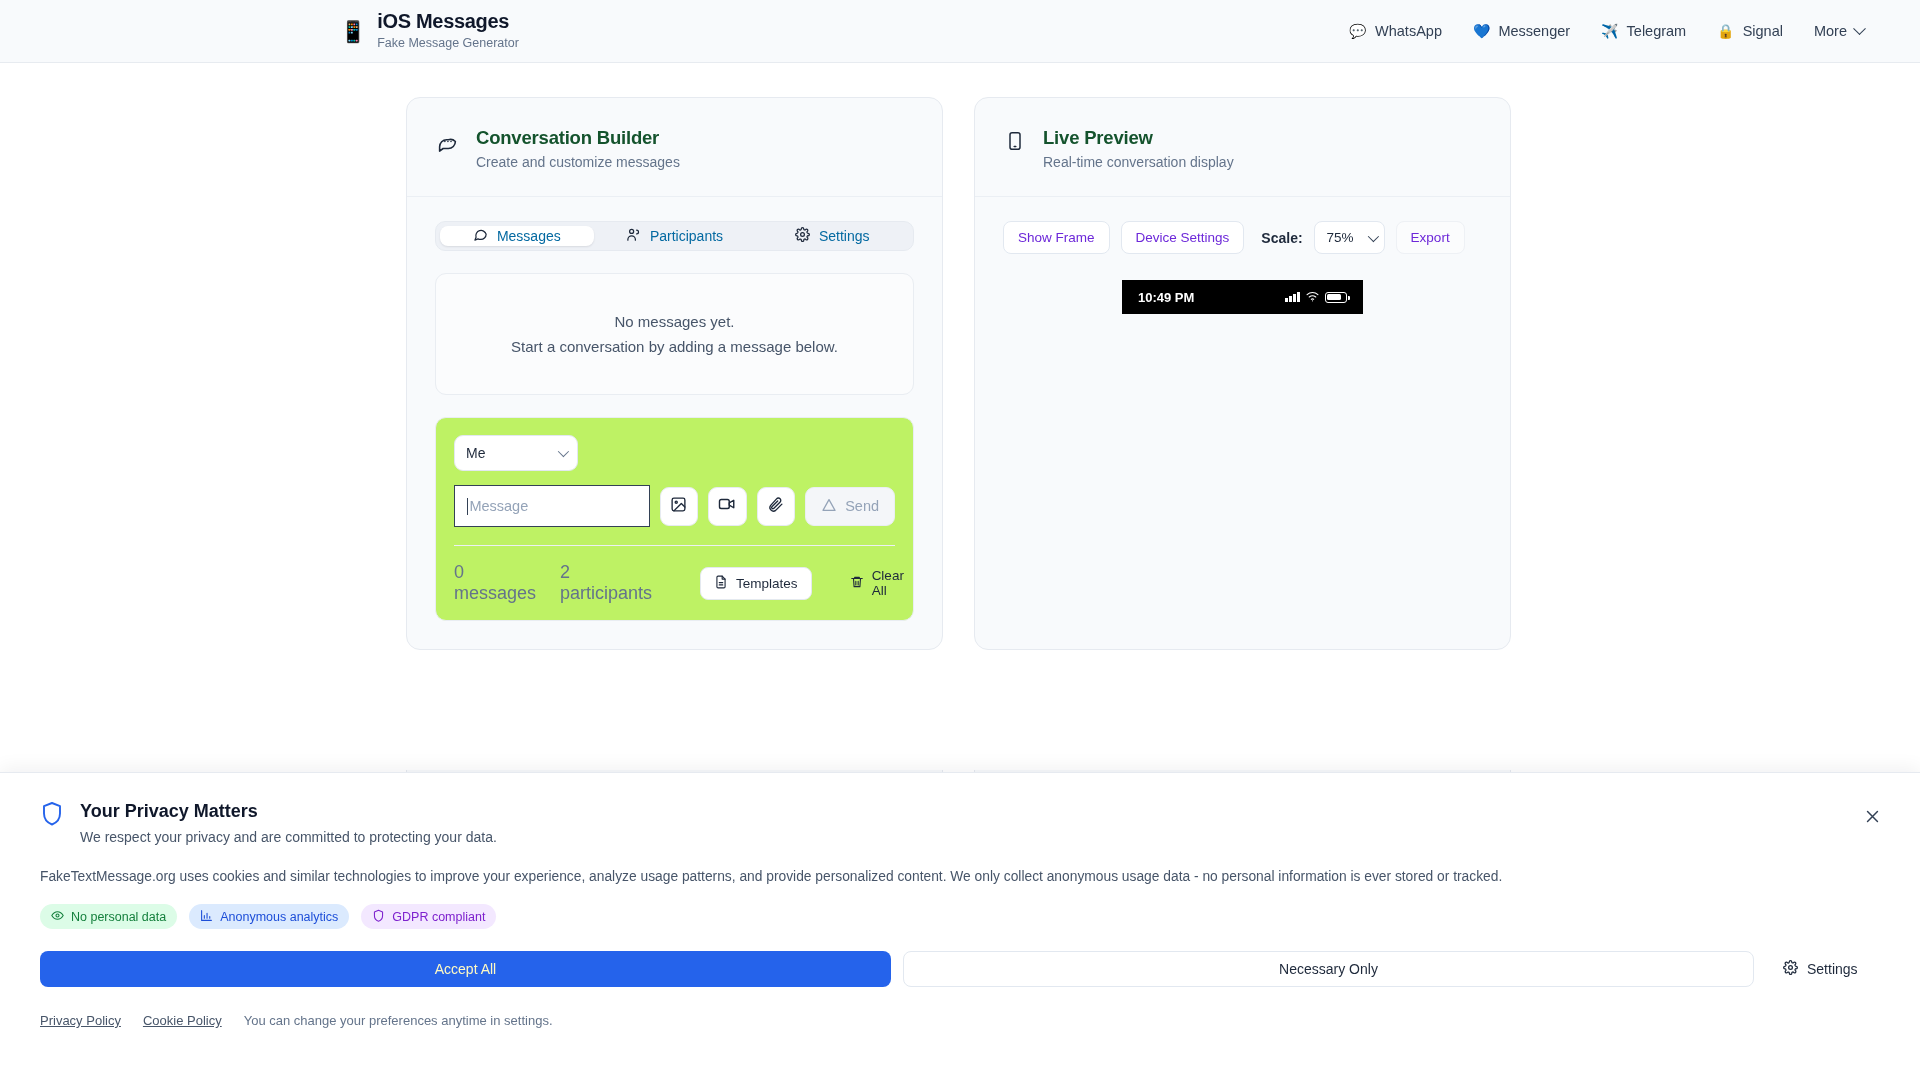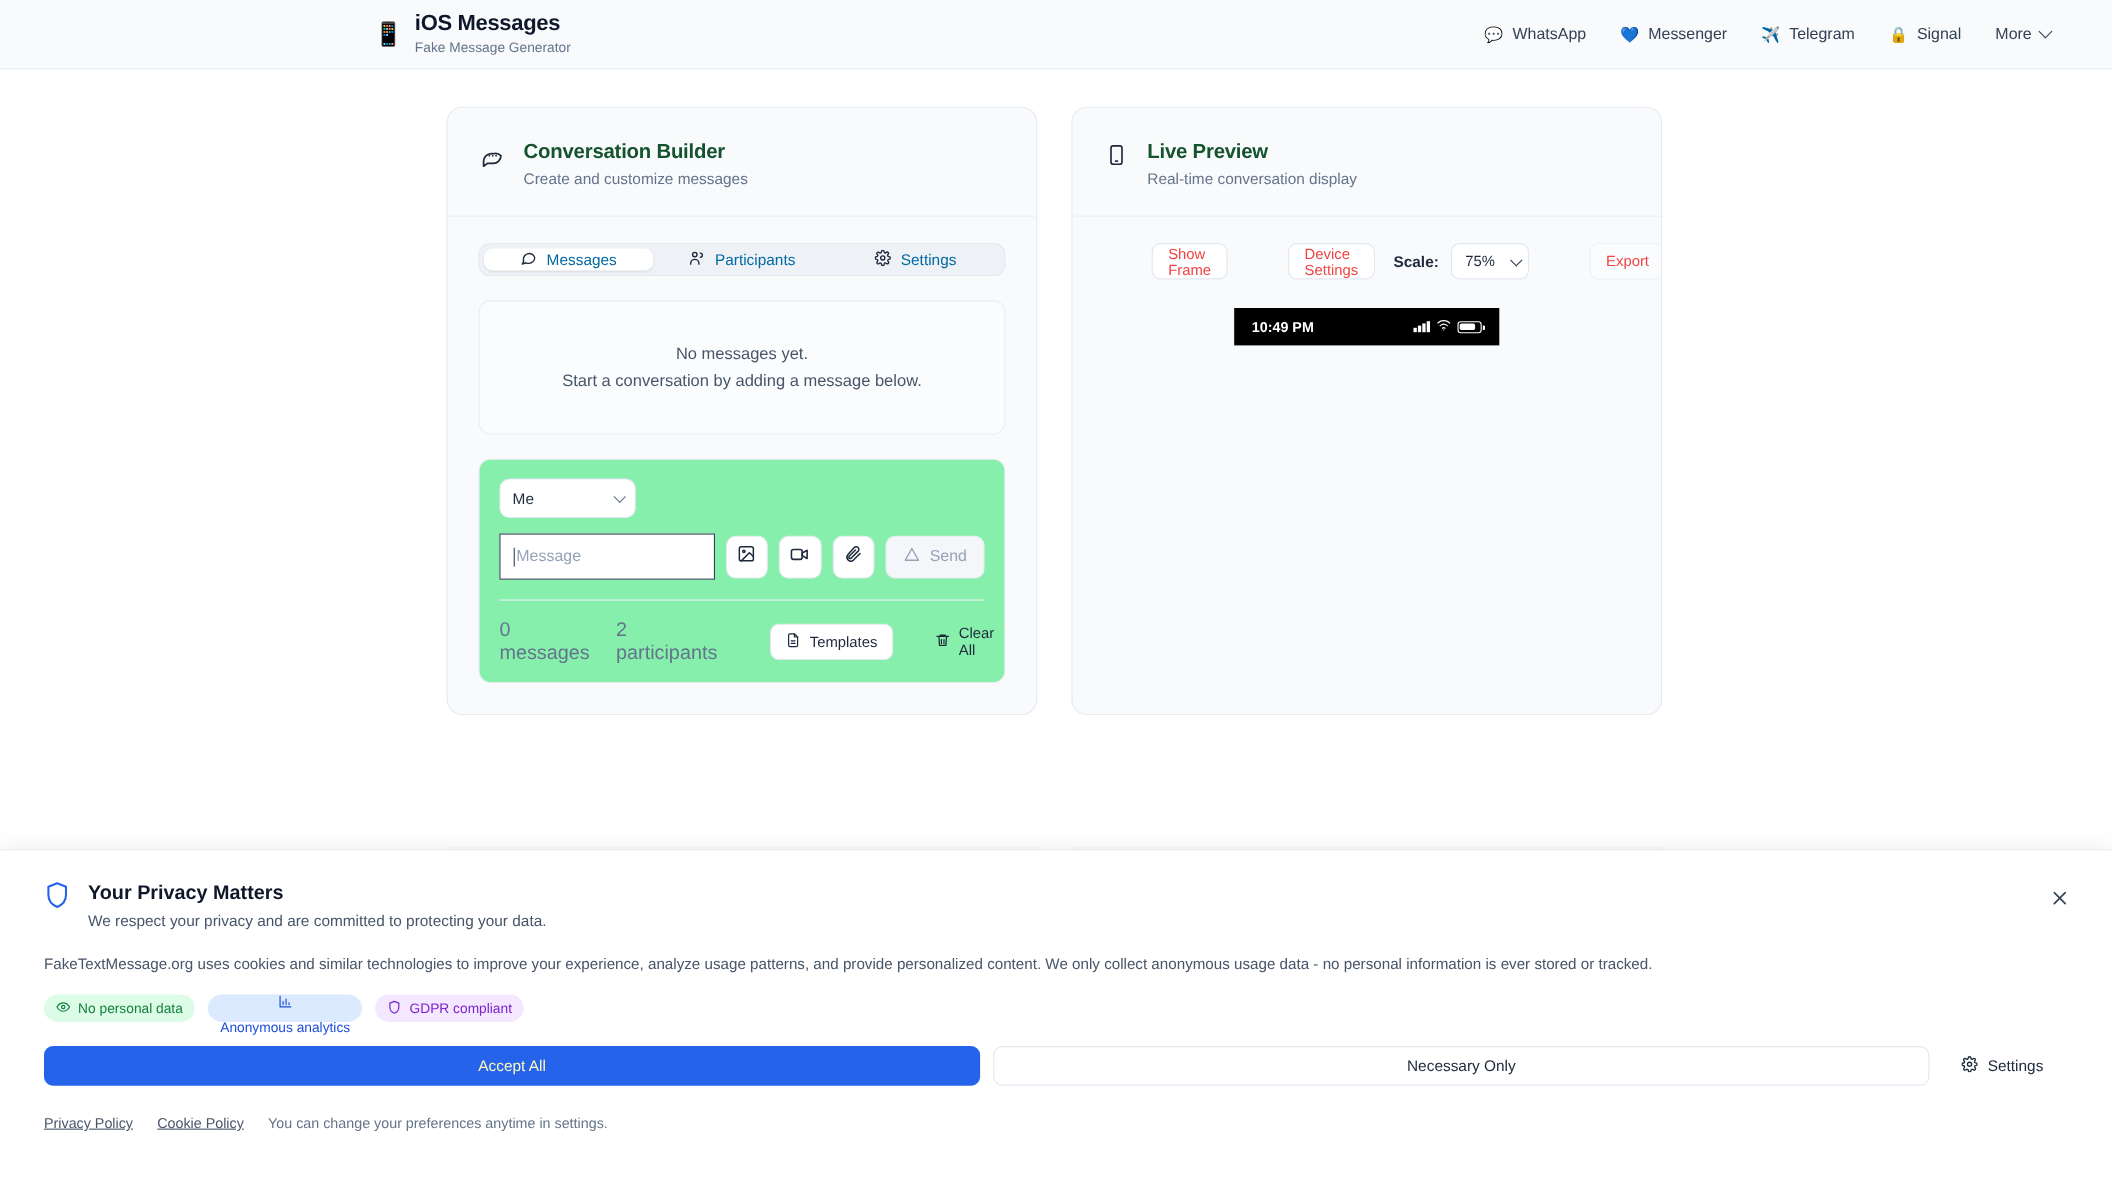--- a/index.html
+++ b/index.html
@@ -82,21 +82,21 @@
     border: 1px solid #e9edf2;
     border-radius: 11px;
     height: 122px;
     display: flex; flex-direction: column; align-items: center; justify-content: center; gap: 8px;
   }
   .empty-line { font-size: 15px; color: #475569; }
 
   
   .composer {
     margin-top: 22px;
-    background: #86efac;
+    background: #bef264;
     border: 1px solid #e9edf2;
     border-radius: 11px;
     padding: 17px 18px 16px 18px;
   }
   .sender {
     width: 124px; height: 36px;
     background: #ffffff;
     border: 1px solid #e2e8f0;
     border-radius: 9px;
     display: flex; align-items: center; justify-content: space-between;
@@ -148,22 +148,22 @@
   }
   .sm-btn.ghost { background: transparent; border-color: transparent; }
 
   
   .prev-toolbar { display: flex; align-items: center; gap: 11px; }
   .pv-btn {
     height: 33px; padding: 0 14px;
     background: #ffffff;
     border: 1px solid #e2e8f0;
     border-radius: 8px;
-    font-size: 13.5px; color: #ef4444; cursor: pointer;
-    display: flex; align-items: center; margin-left: 44px;
+    font-size: 13.5px; color: #6d28d9; cursor: pointer;
+    display: flex; align-items: center;
   }
   .scale-label { font-size: 14px; font-weight: 600; color: #1e293b; margin-left: 6px; }
   .scale-select {
     height: 33px; padding: 0 8px 0 12px;
     background: #ffffff;
     border: 1px solid #e2e8f0;
     border-radius: 8px;
     font-size: 13.5px; color: #1e293b;
     font-family: "Liberation Sans", sans-serif;
     cursor: pointer;
@@ -200,21 +200,21 @@
     height: 308px;
   }
   .pv-head { display: flex; align-items: flex-start; gap: 16px; }
   .pv-title { font-size: 18px; font-weight: 700; color: #0f172a; }
   .pv-sub { font-size: 14px; color: #475569; margin-top: 7px; }
   .pv-close { position: absolute; right: 36px; top: 31px; width: 24px; height: 24px; cursor: pointer; display:flex; align-items:center; justify-content:center; }
   .pv-body { font-size: 13.8px; color: #475569; margin-top: 24px; }
   .chips { display: flex; gap: 12px; margin-top: 20px; }
   .chip { display: flex; align-items: center; gap: 7px; height: 25px; padding: 0 11px; border-radius: 13px; font-size: 12.5px; }
   .chip.green { background: #dcfce7; color: #15803d; }
-  .chip.blue  { background: #dbeafe; color: #1d4ed8; flex-direction: column; }
+  .chip.blue  { background: #dbeafe; color: #1d4ed8; }
   .chip.purple{ background: #f3e8ff; color: #7e22ce; }
 
   .pv-actions { display: flex; align-items: center; gap: 12px; margin-top: 22px; }
   .btn-accept {
     width: 851px; height: 36px;
     background: #2563eb; color: #fef9c3;
     border: none; border-radius: 8px;
     font-size: 14px; font-family: "Liberation Sans", sans-serif;
     cursor: pointer;
   }

